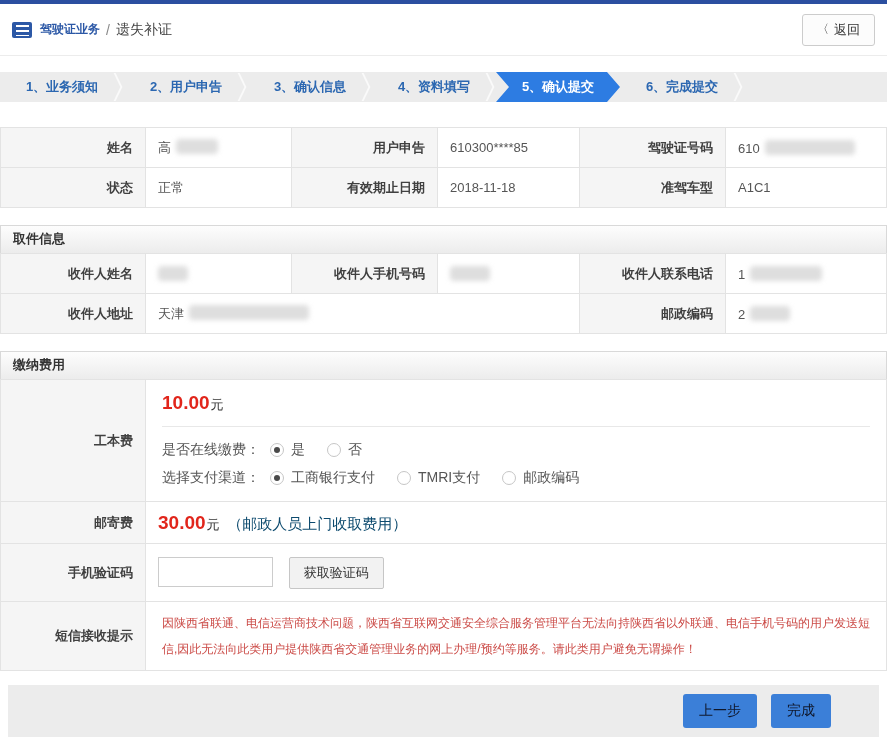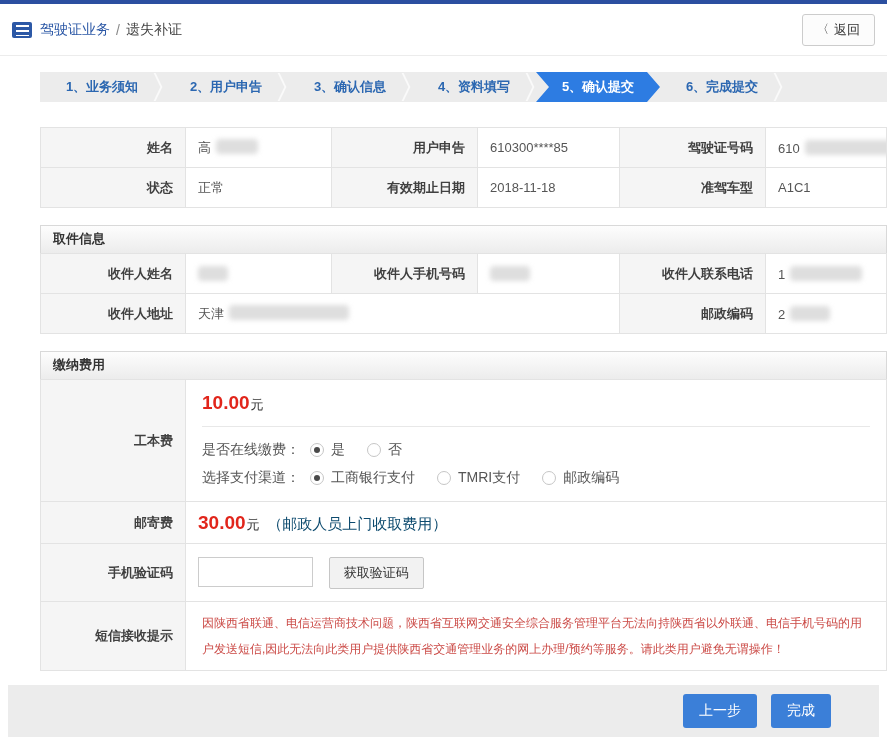--- a/index.html
+++ b/index.html
@@ -11,29 +11,29 @@
     color:#333;
   }
   
   .topbar { height:4px; background:#2b4fa0; }
 
   
   .hdr { height:52px; display:flex; align-items:center; padding:0 12px; border-bottom:1px solid #ececec; background:#fff; }
   .list-icon { width:20px; height:16px; background:#2c58a6; border-radius:2px; position:relative; flex:0 0 auto; }
   .list-icon::after { content:""; position:absolute; left:4px; right:3px; top:3px; bottom:2px;
     background:repeating-linear-gradient(#fff 0 2px, transparent 2px 5px); }
-  .hdr-title { color:#2c58a6; font-size:14px; font-weight:400; margin-left:8px; }
+  .hdr-title { color:#2c58a6; font-size:12px; font-weight:700; margin-left:8px; }
   .hdr-sep { color:#888; margin:0 6px; font-size:14px; }
   .hdr-sub { color:#444; font-size:14px; }
   .hdr-spacer { flex:1; }
   .back-btn { display:flex; align-items:center; gap:5px; padding:6px 14px; border:1px solid #ccc;
     border-radius:3px; background:#fcfcfc; font-size:13px; color:#333; cursor:pointer; }
   .back-chev { font-size:12px; color:#333; }
 
-  .content { padding:0 0;margin-left:40px; }
+  .content { padding:0 0; }
 
   
   .stepbar { margin-top:16px; height:30px; background:#ececec; display:flex; }
   .step { position:relative; width:124px; text-align:center; line-height:30px;
     font-weight:700; font-size:13px; color:#2b67b1; }
   .step:not(.active)::before { content:""; position:absolute; right:5px; top:1px; width:2px; height:14px;
     background:#fafafa; transform:skewX(26deg); }
   .step:not(.active)::after { content:""; position:absolute; right:5px; bottom:1px; width:2px; height:14px;
     background:#fafafa; transform:skewX(-26deg); }
   .step.active { background:#2d7ce2; color:#fff;
@@ -72,21 +72,21 @@
   .captcha-input { width:115px; height:30px; border:1px solid #ccc; padding:0 6px; font-size:13px;
     font-family:inherit; background:#fff; }
   .captcha-btn { height:32px; margin-left:12px; padding:0 14px; background:#f2f2f2;
     border:1px solid #c6c6c6; border-radius:2px; font-size:13px; color:#333; font-family:inherit; cursor:pointer; }
   .cell-sms { padding:8px 16px !important; }
   .sms-text { color:#cb4a46; font-size:12px; line-height:26px; margin:0; }
 
   
   .footer { margin:14px 8px 0; height:52px; background:#ececec; display:flex; align-items:center;
     justify-content:flex-end; gap:14px; padding-right:48px; }
-  .btn-blue { background:#3b7fd8; color:#ffffff; border:none; border-radius:3px; font-size:14px;
+  .btn-blue { background:#3b7fd8; color:#0f172a; border:none; border-radius:3px; font-size:14px;
     padding:8px 16px; font-family:inherit; cursor:pointer; }
 </style>
 </head>
 <body>
 
 <div class="topbar"></div>
 
 <div class="hdr">
   <span class="list-icon"></span>
   <span class="hdr-title">驾驶证业务</span>

